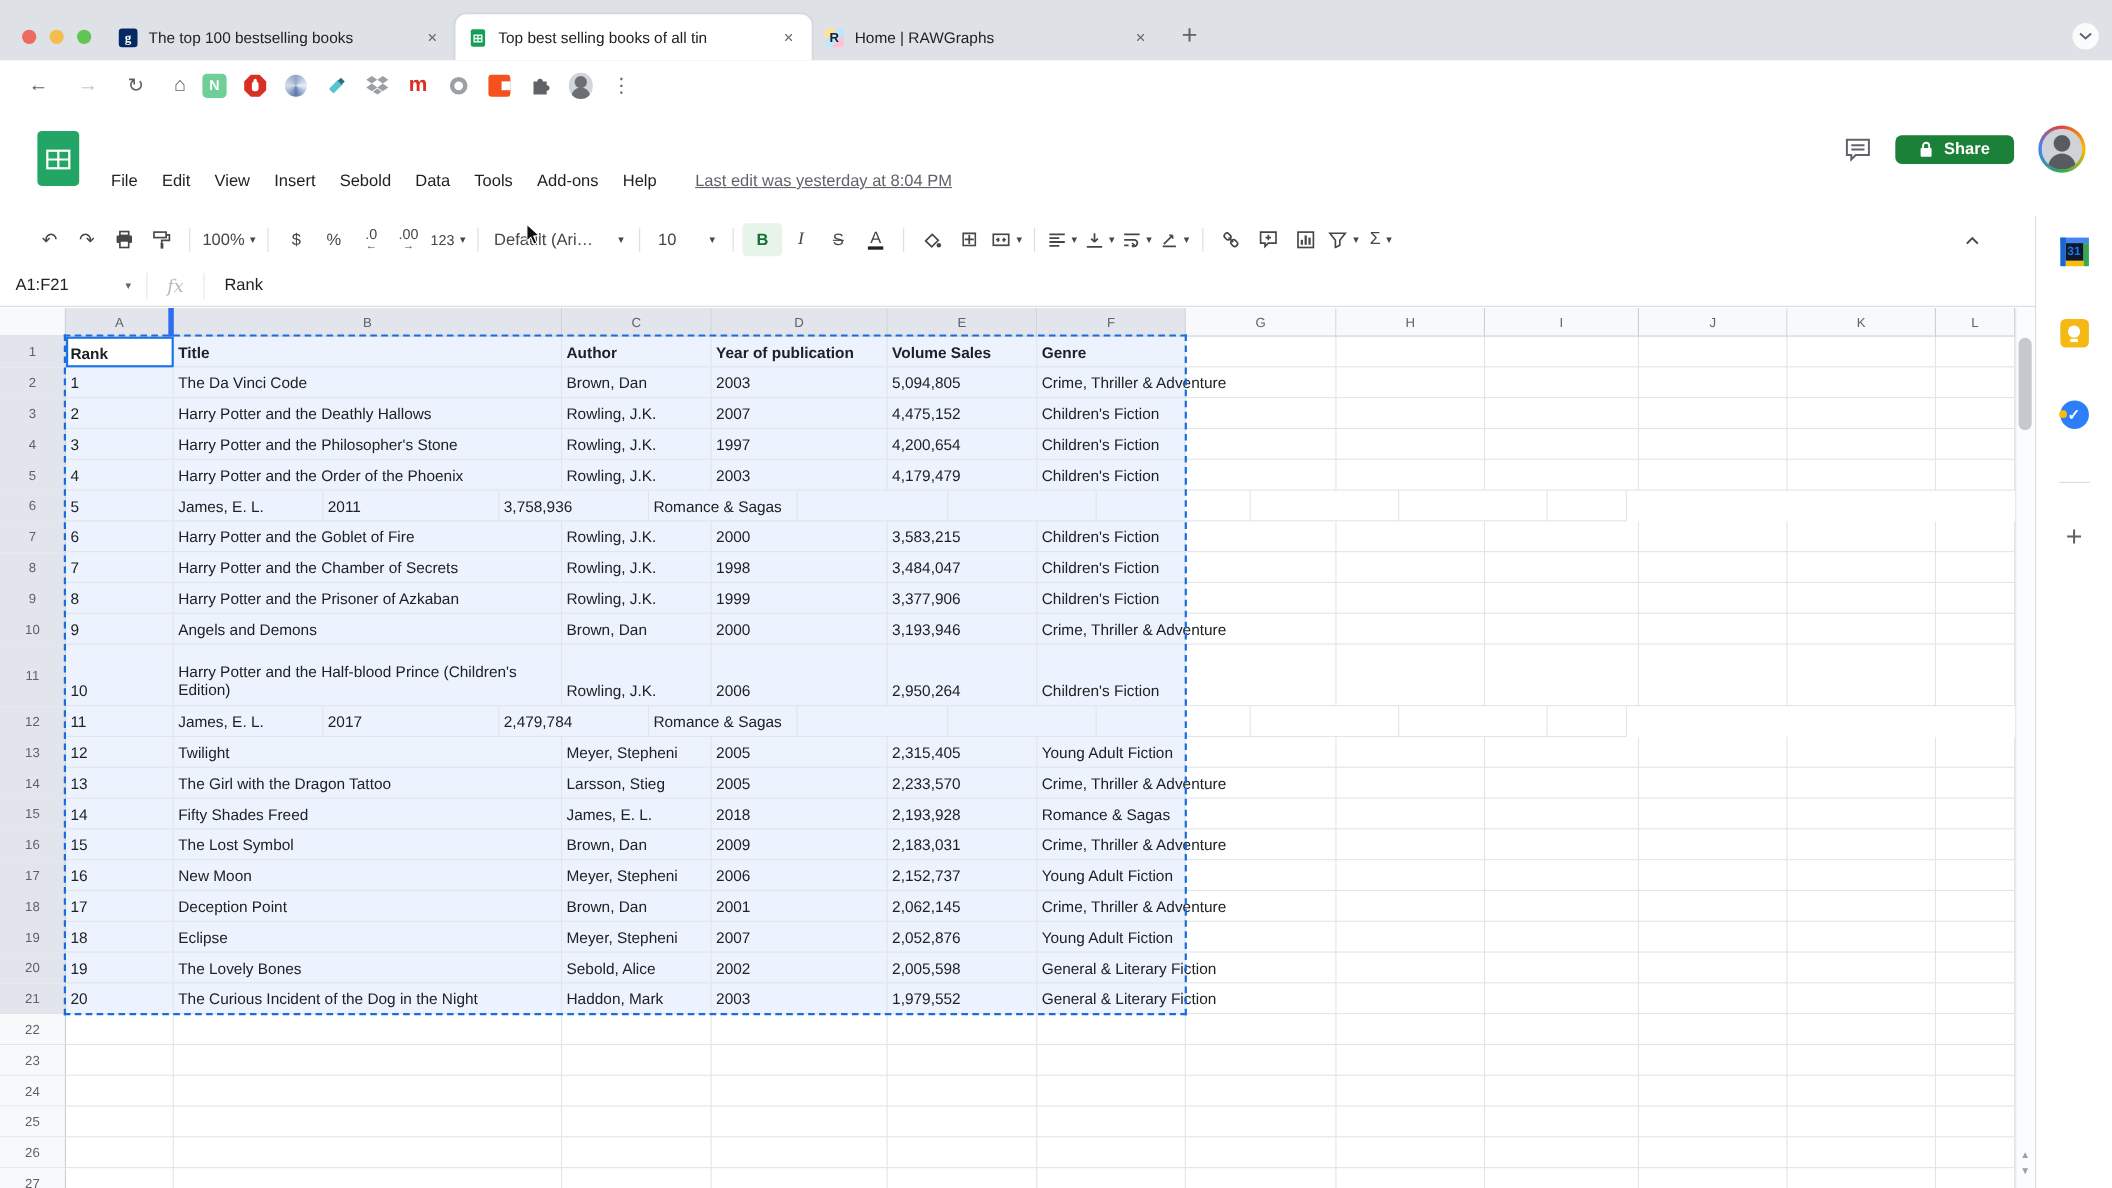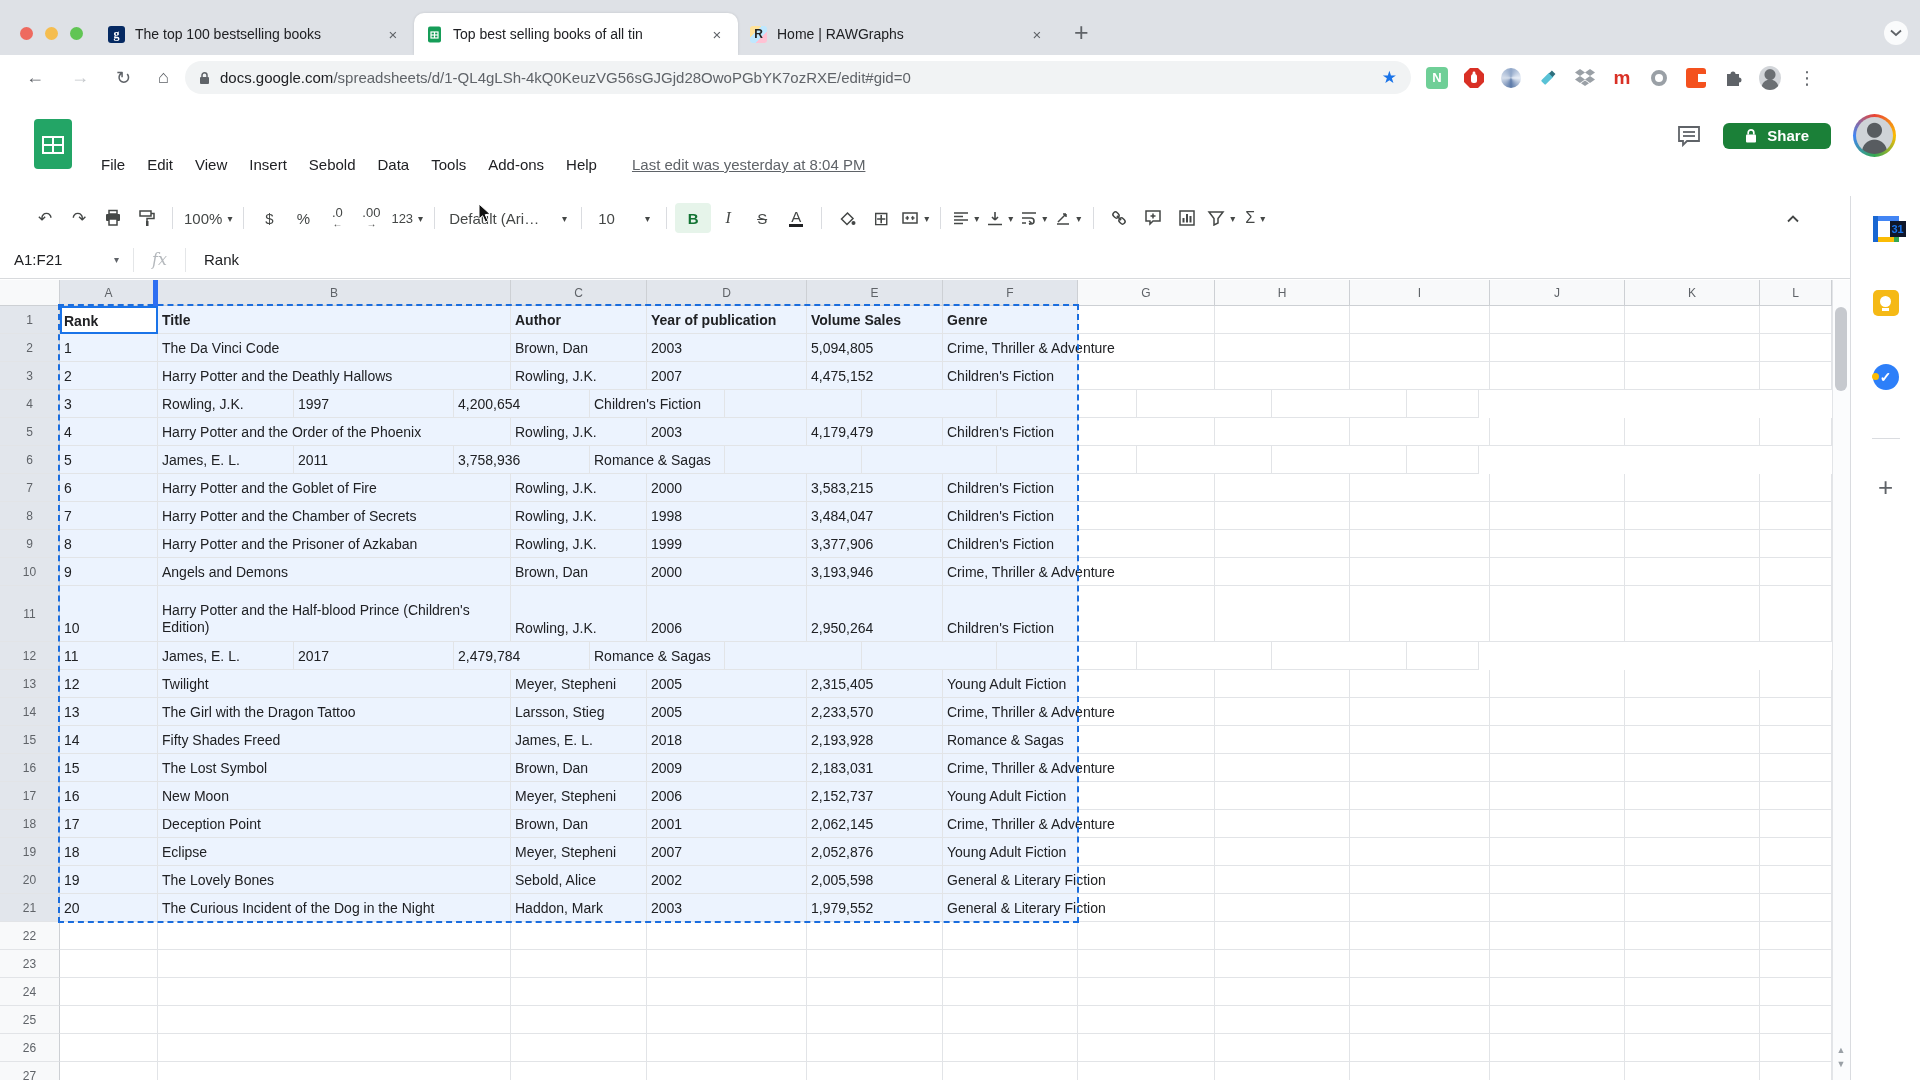--- a/index.html
+++ b/index.html
@@ -86,21 +86,21 @@
   .vthumb{position:absolute;left:1835px;top:27px;width:12px;height:84px;background:#c6c9ce;border-radius:6px;}
   .varr{position:absolute;left:1836px;width:10px;height:8px;color:#9aa0a6;font-size:9px;line-height:8px;text-align:center;}
   
   .sidepanel{position:absolute;left:1850px;top:196px;width:70px;height:884px;background:#fff;border-left:1px solid #dadce0;box-sizing:border-box;}
   .spi{position:absolute;left:50%;transform:translateX(-50%);}
   .cal{width:26px;height:26px;position:relative;background:#fff;}
   .cal .t{position:absolute;left:0;top:0;width:26px;height:5px;background:#4285f4;}
   .cal .l{position:absolute;left:0;top:0;width:5px;height:26px;background:#1967d2;}
   .cal .r{position:absolute;right:0;top:5px;width:5px;height:21px;background:#34a853;}
   .cal .b{position:absolute;left:5px;bottom:0;width:16px;height:5px;background:#fbbc04;}
-  .cal .n{position:absolute;left:5px;top:5px;width:16px;height:16px;background:#0f172a;color:#1a73e8;font-size:11px;font-weight:bold;display:flex;align-items:center;justify-content:center;margin-left:12px;}
+  .cal .n{position:absolute;left:5px;top:5px;width:16px;height:16px;background:#0f172a;color:#1a73e8;font-size:11px;font-weight:bold;display:flex;align-items:center;justify-content:center;}
   .keep{width:26px;height:26px;background:#f5b915;border-radius:5px;display:flex;align-items:center;justify-content:center;flex-direction:column;}
   .keep .bulb{width:11px;height:11px;background:#fff;border-radius:50%;}
   .keep .base{width:7px;height:3px;background:#fff;margin-top:1px;}
   .tasks{width:26px;height:26px;background:#2d7ff9;border-radius:50%;color:#fff;font-size:14px;font-weight:bold;display:flex;align-items:center;justify-content:center;position:relative;}
   .tasks .doty{position:absolute;left:-1px;top:9px;width:7px;height:7px;border-radius:50%;background:#fbbc04;}
   .spdiv{width:28px;height:1px;background:#dadce0;}
   .spplus{font-size:26px;color:#5f6368;font-weight:400;}
 </style>
 </head>
 <body>
@@ -144,28 +144,20 @@
       </svg>
   </div>
 </div>
 
 <div class="urlbar">
   <div class="nav">
     <span>←</span>
     <span class="dis">→</span>
     <span>↻</span>
     <span>⌂</span>
-  </div>
-  <div class="pill">
-    <svg width="11" height="14" style="margin-right:10px;">
-        <rect x="1" y="6" width="9" height="7" rx="1" fill="#5f6368"></rect>
-        <path d="M3 6 V4.2 a2.5 2.5 0 0 1 5 0 V6" stroke="#5f6368" stroke-width="1.5" fill="none"></path>
-      </svg>
-    <span class="url"><span class="dom">docs.google.com</span><span class="path">/spreadsheets/d/1-QL4gLSh-4kQ0KeuzVG56sGJGjd28OwoPGbYK7ozRXE/edit#gid=0</span></span>
-    <span class="pillstar">★</span>
   </div>
   <div class="exts">
     <div class="ext" style="background:#6fcf97;border-radius:4px;color:#fff;font-weight:bold;font-size:13px;">
         <span>N</span>
       </div>
     <div class="ext">
       <svg width="22" height="22">
           <polygon points="7,1 15,1 21,7 21,15 15,21 7,21 1,15 1,7" fill="#d93025"></polygon>
           <rect x="8" y="7" width="6" height="9" rx="2.5" fill="#fff"></rect>
           <rect x="9.6" y="4.5" width="2.8" height="6" rx="1.4" fill="#fff"></rect>
@@ -477,20 +469,21 @@
         <div class="cell" style="width: 137px;"></div>
         <div class="cell" style="width: 135px;"></div>
         <div class="cell" style="width: 140px;"></div>
         <div class="cell" style="width: 135px;"></div>
         <div class="cell" style="width: 135px;"></div>
         <div class="cell" style="width: 72px;"></div>
       </div>
       <div class="grow" style="height: 28px;">
         <div class="rh sel">4</div>
         <div class="cell" style="width: 98px;">3</div>
+        <div class="cell" style="width: 353px;">Harry Potter and the Philosopher's Stone</div>
         <div class="cell" style="width: 136px;">Rowling, J.K.</div>
         <div class="cell" style="width: 160px;">1997</div>
         <div class="cell" style="width: 136px;">4,200,654</div>
         <div class="cell ovf" style="width: 135px;">
           <span class="spill">Children's Fiction</span>
         </div>
         <div class="cell" style="width: 137px;"></div>
         <div class="cell" style="width: 135px;"></div>
         <div class="cell" style="width: 140px;"></div>
         <div class="cell" style="width: 135px;"></div>

